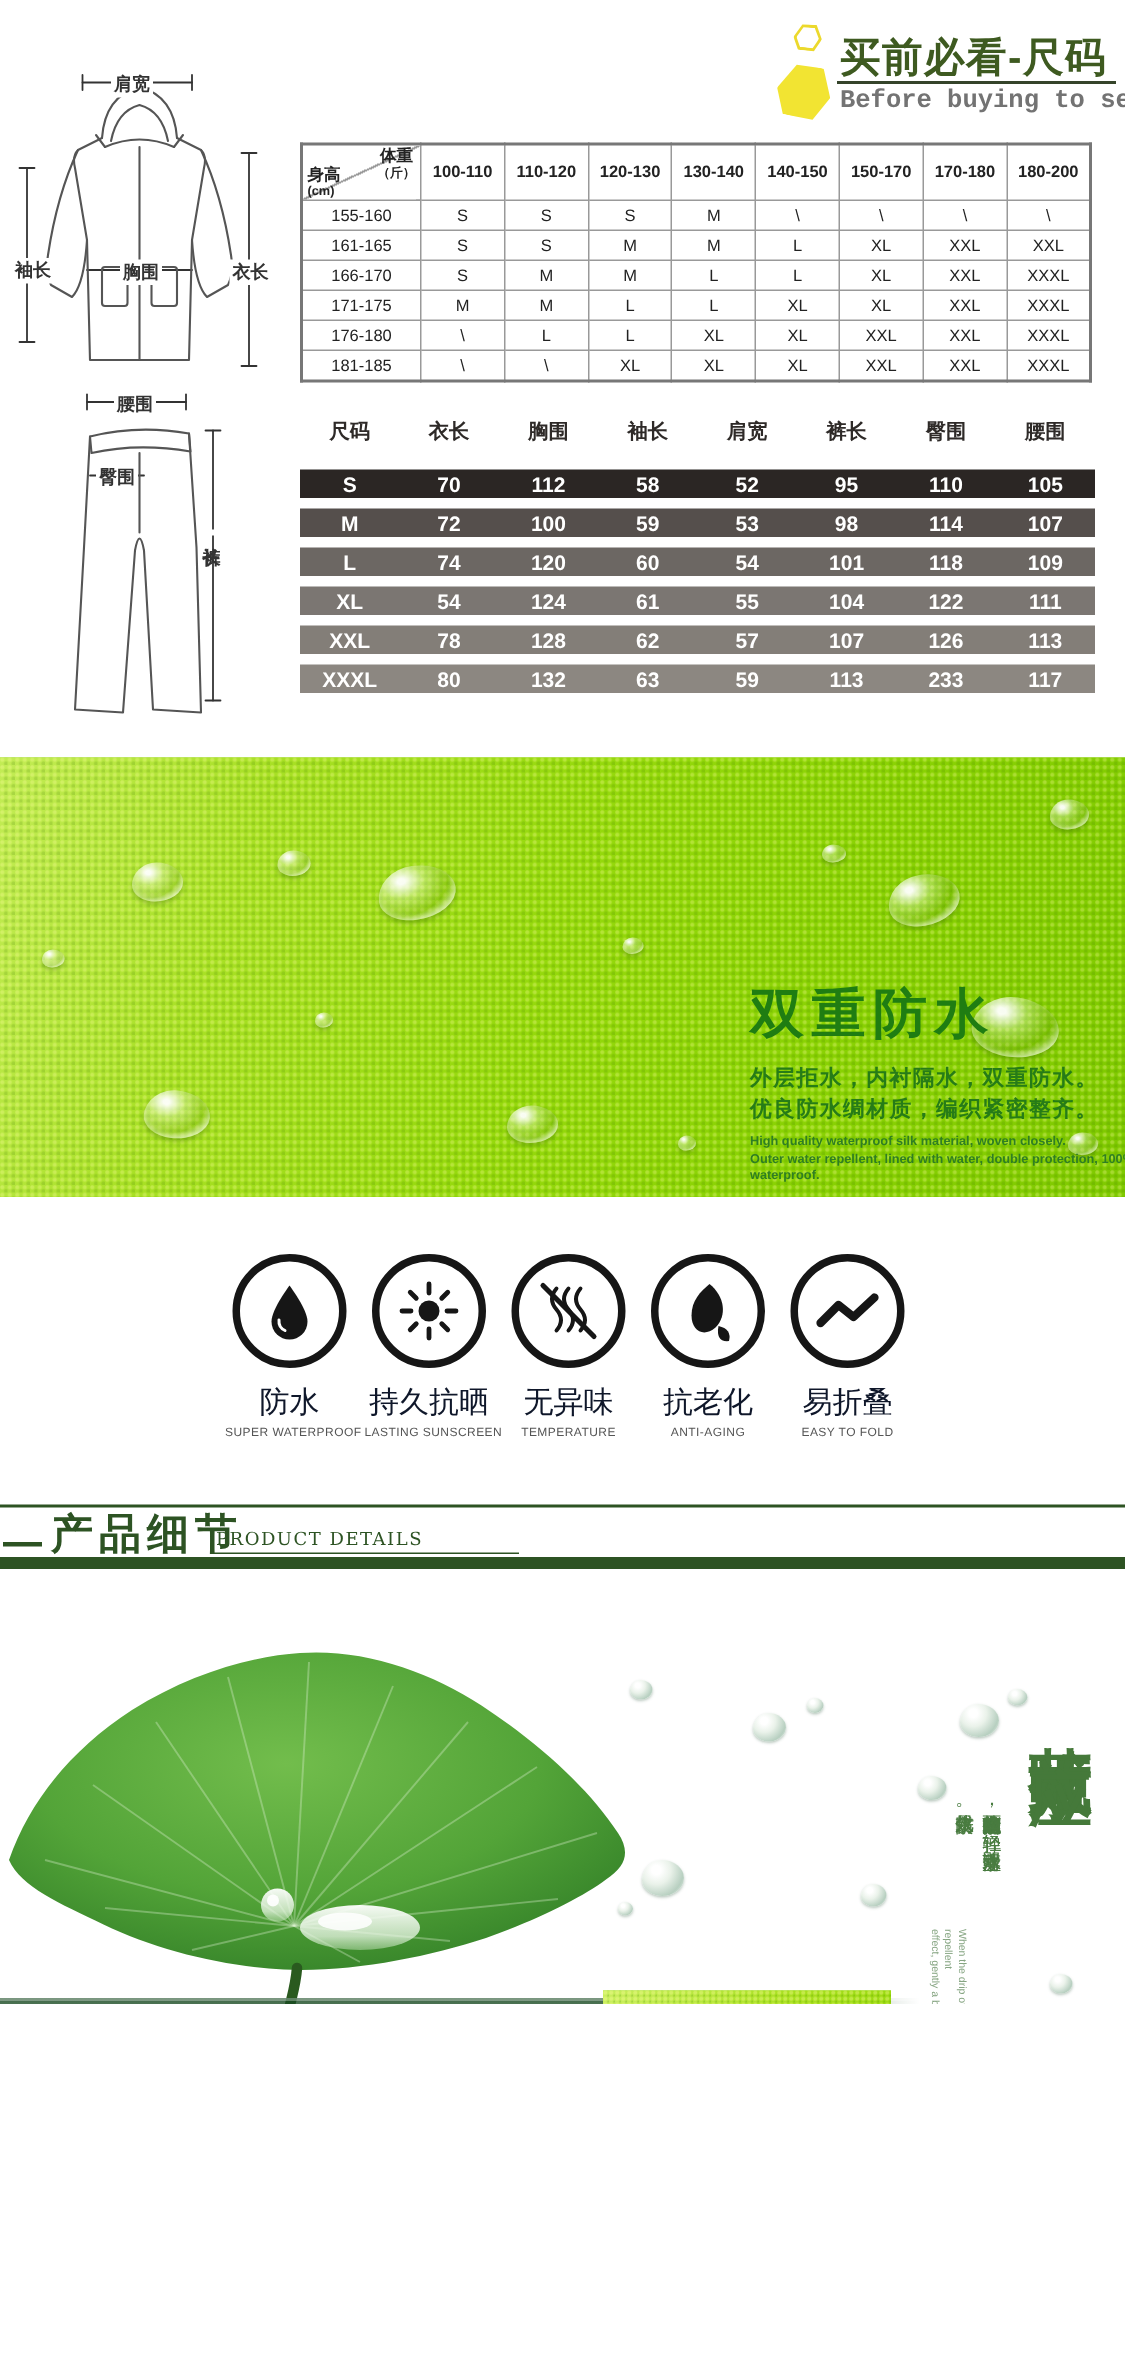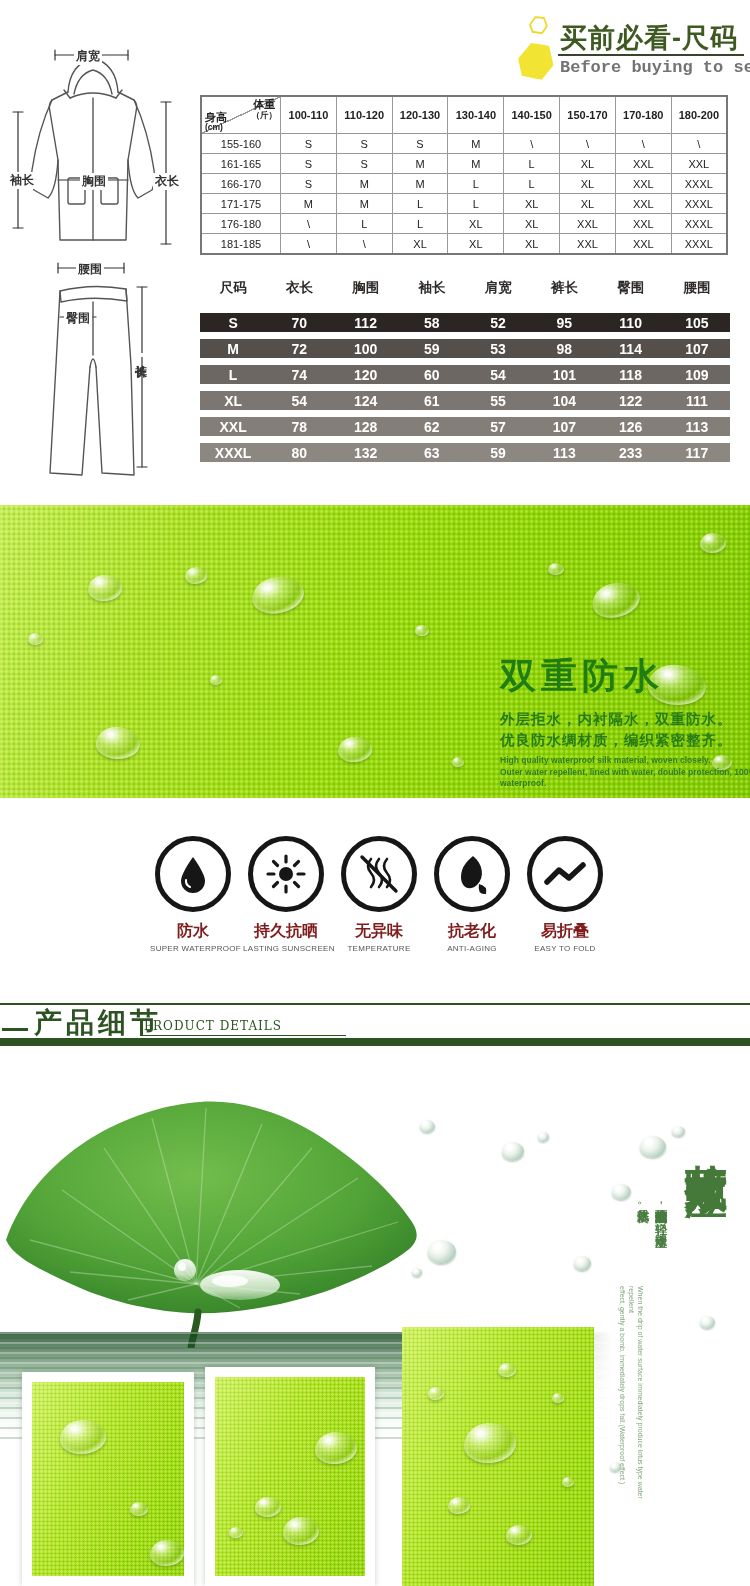--- a/index.html
+++ b/index.html
@@ -1,16 +1,16 @@
 <!DOCTYPE html>
 <html><head>
 <meta charset="utf-8">
 <style>
   html,body{margin:0;padding:0;background:#fff;}
-  .page{position:relative;width:750px;height:1586px;overflow:hidden;background:#fff;
+  .page{position:relative;width:750px;height:1336px;overflow:hidden;background:#fff;
         font-family:"Liberation Sans",sans-serif;color:#222;}
   .abs{position:absolute;}
 
   
   .hex{position:absolute;clip-path:polygon(25% 5%,75% 0%,100% 50%,78% 97%,22% 100%,0% 55%);}
   .hex-outline-outer{left:529px;top:16px;width:19px;height:18px;background:#ecd92c;transform:rotate(8deg);}
   .hex-outline-inner{left:2px;top:2px;width:15px;height:14px;background:#fff;}
   .hex-solid{left:518px;top:43px;width:36px;height:36px;background:#f2e432;transform:rotate(14deg);}
   .buy-title{left:560px;top:20px;width:185px;font-size:27px;font-weight:bold;color:#3e5a20;
              letter-spacing:1px;white-space:nowrap;}
@@ -58,21 +58,21 @@
   .banner-text{position:absolute;left:476px;top:652px;width:268px;}
   .banner-title{font-size:36px;font-weight:bold;color:#1f7d12;letter-spacing:5px;}
   .banner-cn{margin-top:8px;font-size:14.5px;font-weight:bold;color:#267c17;line-height:1.45;letter-spacing:1px;}
   .banner-en{margin-top:4px;font-size:8.5px;font-weight:bold;color:#2f7f22;line-height:1.35;}
 
   
   .features{position:absolute;left:150px;top:836px;width:458px;display:flex;justify-content:space-between;}
   .feature{width:86px;text-align:center;}
   .fcircle{width:66px;height:66px;border:5px solid #161616;border-radius:50%;margin:0 auto;
            display:flex;align-items:center;justify-content:center;background:#fff;}
-  .flabel{margin-top:9px;font-size:16px;font-weight:bold;color:#7f1d1d;white-space:nowrap;}
+  .flabel{margin-top:9px;font-size:20px;font-weight:normal;color:#0f172a;white-space:nowrap;}
   .fsub{margin-top:2px;font-size:8px;color:#555;letter-spacing:.3px;white-space:nowrap;}
 
   
   .rule-thin{left:0;top:1003px;width:750px;height:2px;background:#2d5323;}
   .rule-thick{left:0;top:1038px;width:750px;height:8px;background:#2d5323;}
   .dash{left:2px;top:1028px;width:26px;height:3px;background:#2d5323;}
   .pd-title{left:34px;top:1004px;font-size:28px;font-weight:bold;color:#2d5323;
             font-family:"Liberation Serif",serif;letter-spacing:4px;}
   .pd-sub{left:142px;top:1019px;font-size:12px;color:#2d5323;font-family:"DejaVu Serif",serif;
           letter-spacing:1px;border-bottom:1.5px solid #2d5323;padding:0 64px 2px 2px;}

